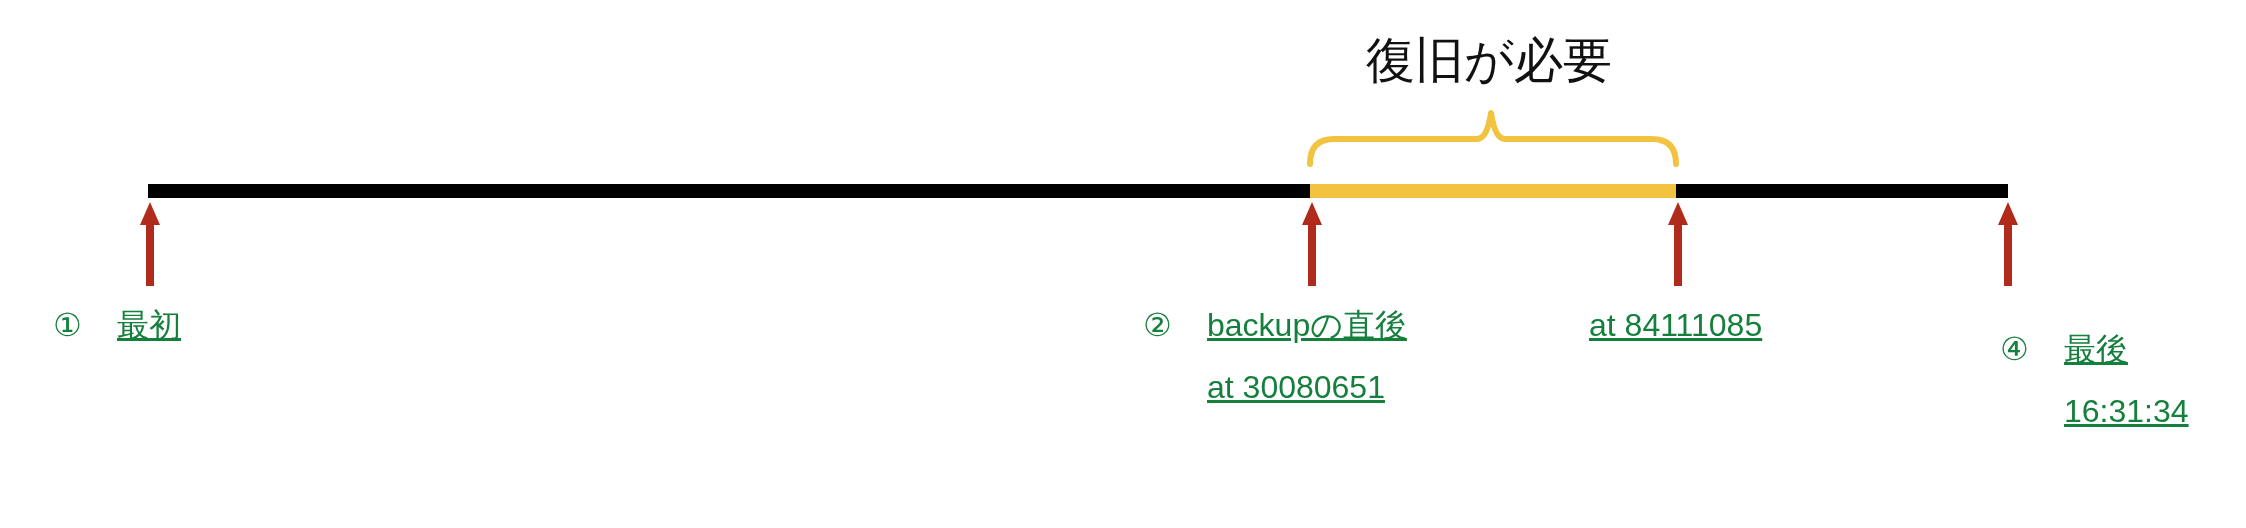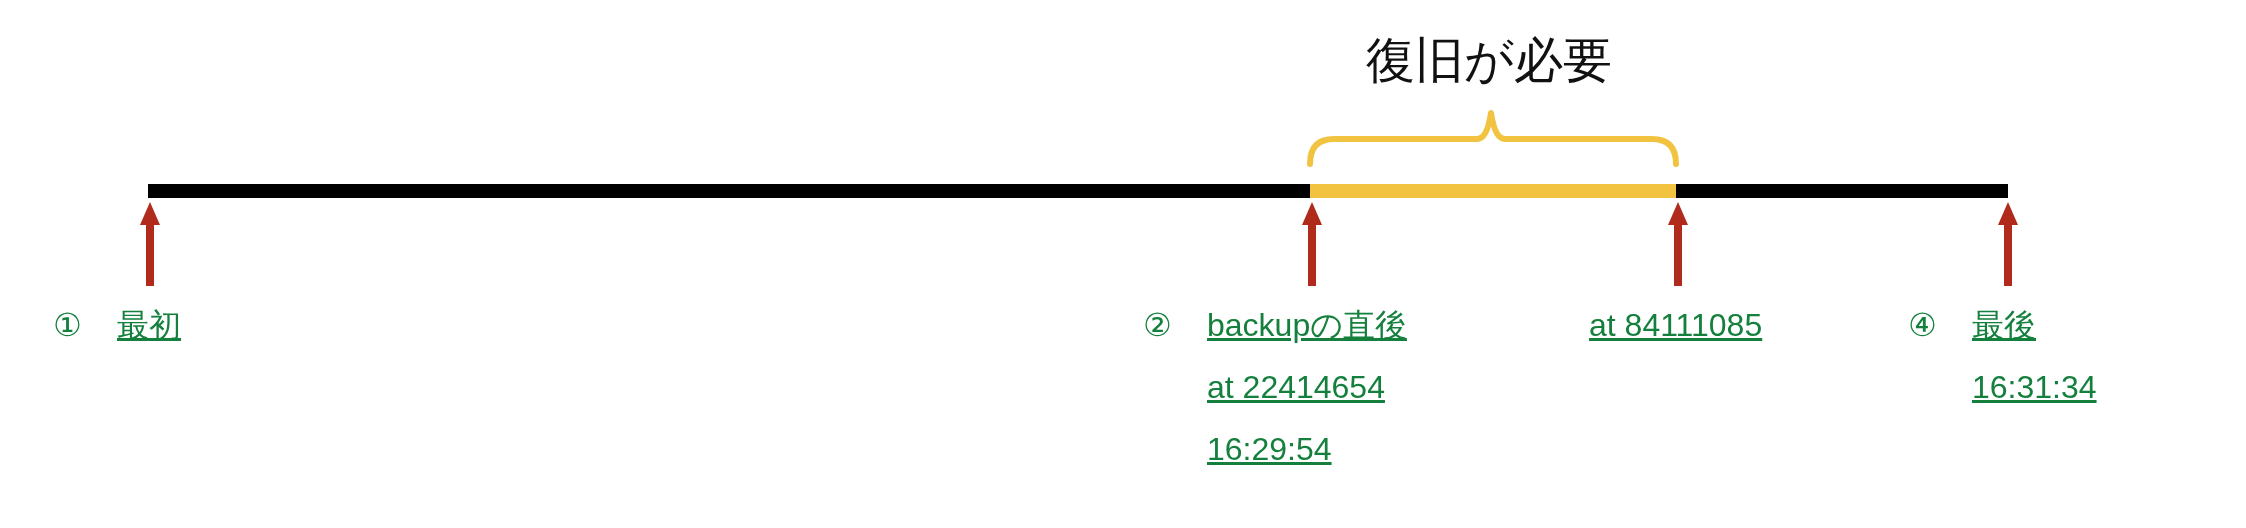--- a/index.html
+++ b/index.html
@@ -47,21 +47,21 @@
   .event-label .num {
     display: inline-block;
     width: 64px;
   }
   .event-label .sub {
     padding-left: 64px;
   }
   .lbl-1 { left: 53px; }
   .lbl-2 { left: 1123px; margin-left: 20px; }
   .lbl-3 { left: 1525px; }
-  .lbl-4 { left: 1908px; }
+  .lbl-4 { left: 2000px; margin-top: 24px; }
 </style>
 </head>
 <body>
 
 <div class="canvas">
 
   <svg class="layer" viewBox="0 0 2246 528">
 
     <rect x="148" y="184" width="1162" height="14" fill="#000000"></rect>
     <rect x="1310" y="184" width="366" height="14" fill="#F2C340"></rect>
@@ -76,22 +76,21 @@
   </svg>
 
   <div class="caption">復旧が必要</div>
 
   <div class="event-label lbl-1">
     <div><span class="num">①</span><span>最初</span></div>
   </div>
 
   <div class="event-label lbl-2">
     <div><span class="num">②</span><span>backupの直後</span></div>
-    <div class="sub">at 22414654</div>
-    <div class="sub">16:29:54</div>
+    <div class="sub">at 30080651</div>
   </div>
 
   <div class="event-label lbl-3">
     <div class="sub">at 84111085</div>
   </div>
 
   <div class="event-label lbl-4">
     <div><span class="num">④</span><span>最後</span></div>
     <div class="sub">16:31:34</div>
   </div>

